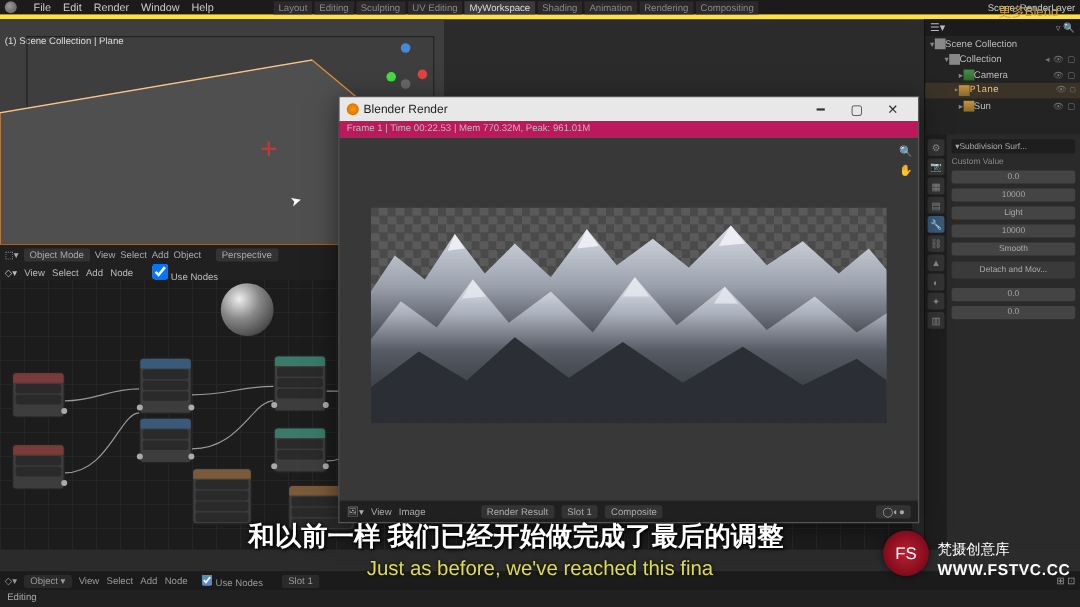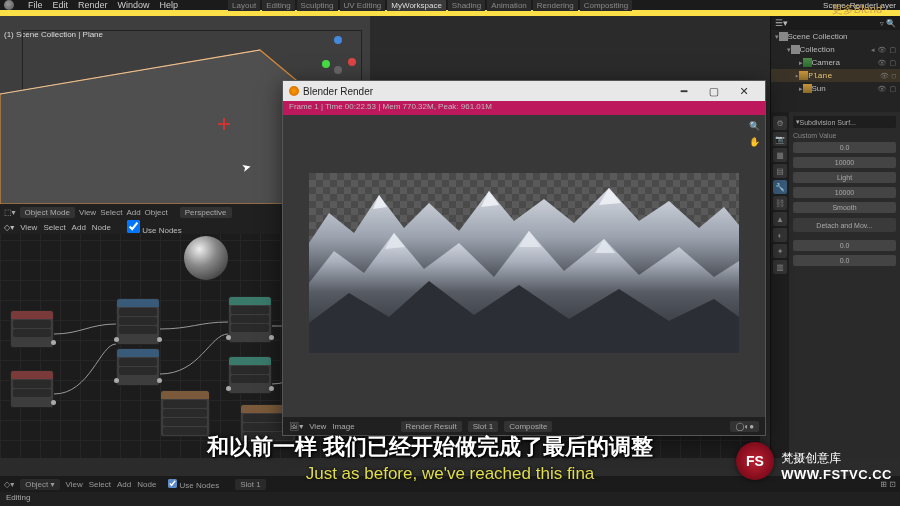--- a/index.html
+++ b/index.html
@@ -1,19 +1,19 @@
 <!DOCTYPE html>
 <html><head>
 <meta charset="utf-8">
 <style>
   * { margin: 0; padding: 0; box-sizing: border-box; }
   html, body { width: 900px; height: 506px; overflow: hidden; background: #2b2b2b; font-family: Arial, sans-serif; font-size: 9px; color: #bbb; }
 
   
-  .menubar { height: 16px; background: #1b1b1b; display: flex; align-items: center; padding: 0 4px; gap: 10px; border-bottom: 6px solid #fde047; }
+  .menubar { height: 16px; background: #1b1b1b; display: flex; align-items: center; padding: 0 4px; gap: 10px; border-bottom: 4px solid #fde047; }
   .menubar .logo { width: 10px; height: 10px; background: radial-gradient(circle at 40% 40%, #999, #555); border-radius: 50%; margin-right: 4px;}
   .menubar span { color: #ccc; cursor: default; }
   .menubar .workspaces { margin-left: 40px; display:flex; gap:2px;}
   .menubar .ws { background:#2a2a2a; padding:1px 4px; font-size:8px; color:#888; }
   .menubar .ws.active { background:#3a3a3a; color:#ddd; }
   .menubar .right { margin-left: auto; display:flex; gap:4px; font-size:8px; color:#999;}
   .watermark-top { position:absolute; top:2px; right:18px; color:#c9a14a; font-size:11px; font-weight:500; z-index:50;}
 
   .main { position: relative; width: 900px; height: 442px; }
 
@@ -91,21 +91,21 @@
   .renderwin .sideicons2 { position:absolute; right:4px; top:6px; display:flex; flex-direction:column; gap:6px; color:#999;}
   .renderwin .rendered { position:absolute; left:26px; top:58px; width:430px; height:180px; overflow:hidden;}
   .checker { position:absolute; inset:0; background:
     repeating-conic-gradient(#5a5a5a 0 25%, #4a4a4a 0 50%) 0 0/14px 14px;}
   .mountains { position:absolute; inset:0;}
   .renderwin .footer { height:18px; background:#202020; display:flex; align-items:center; gap:6px; padding:0 6px; font-size:8px; color:#aaa;}
 
   
   .subtitle-zh { position:absolute; left:0; bottom:44px; width:860px; text-align:center; color:#fff; font-size:22px; font-weight:bold; z-index:60; text-shadow:0 0 4px #000, 1px 1px 2px #000;}
   .subtitle-en { position:absolute; left:0; bottom:22px; width:900px; text-align:center; color:#e0dd4a; font-size:17px; z-index:60; text-shadow:0 0 3px #000;}
-  .brand-logo { position:absolute; right:126px; bottom:26px; width:38px; height:38px; border-radius:50%; background:radial-gradient(circle,#b23,#601); color:#fff; display:flex; align-items:center; justify-content:center; font-size:14px; font-weight:bold; z-index:60; box-shadow:0 0 6px rgba(0,0,0,0.6);}
+  .brand-logo { position:absolute; right:126px; bottom:26px; width:38px; height:38px; border-radius:50%; background:radial-gradient(circle,#b23,#601); color:#fff; display:flex; align-items:center; justify-content:center; font-size:14px; font-weight:normal; z-index:60; box-shadow:0 0 6px rgba(0,0,0,0.6);}
   .brand-text { position:absolute; right:8px; bottom:24px; z-index:60; text-align:left;}
   .brand-text .zh { color:#fff; font-size:12px; font-weight:500;}
   .brand-text .url { color:#fff; font-size:13px; font-weight:bold; letter-spacing:0.5px;}
 </style>
 </head>
 <body>
 
 <div class="menubar">
   <div class="logo"></div>
   <span>File</span>

